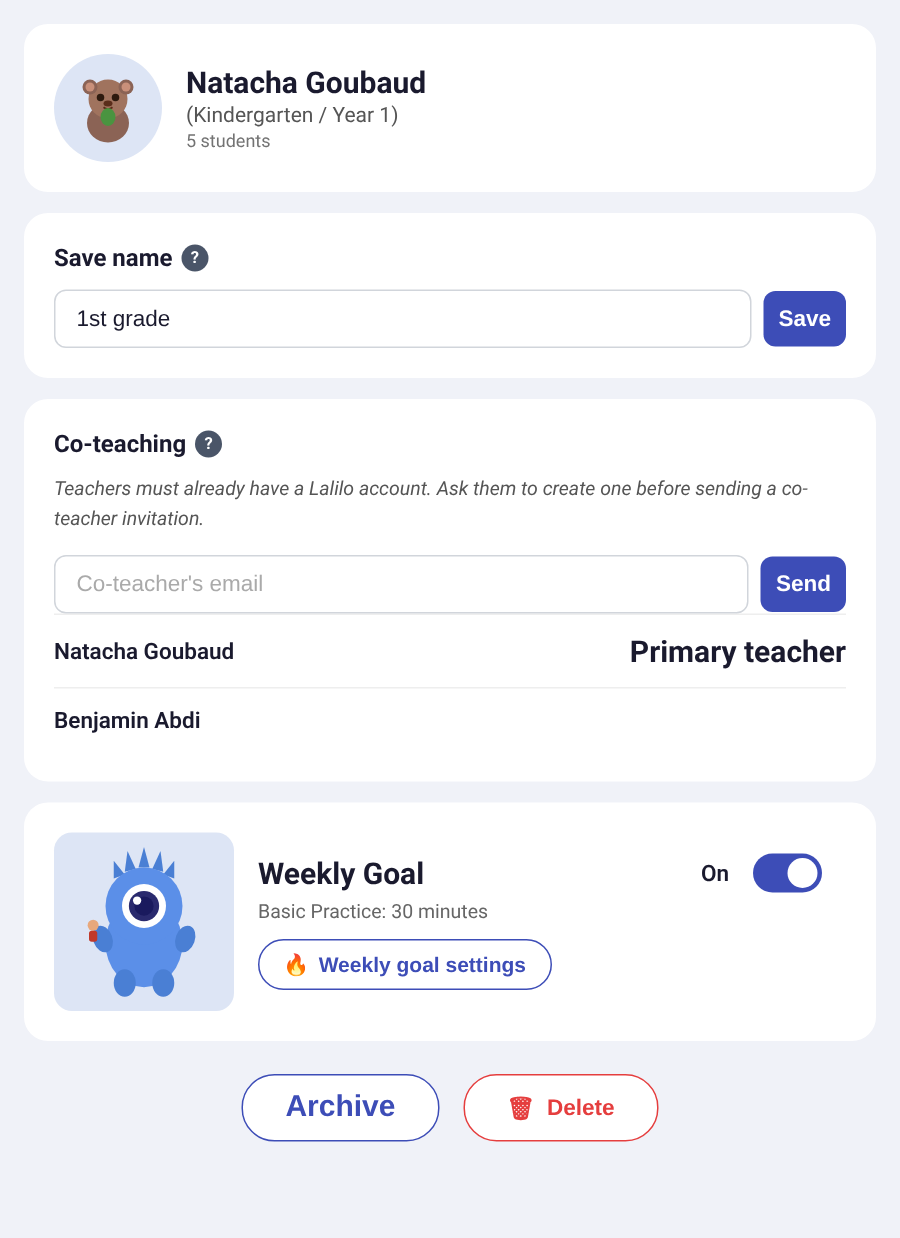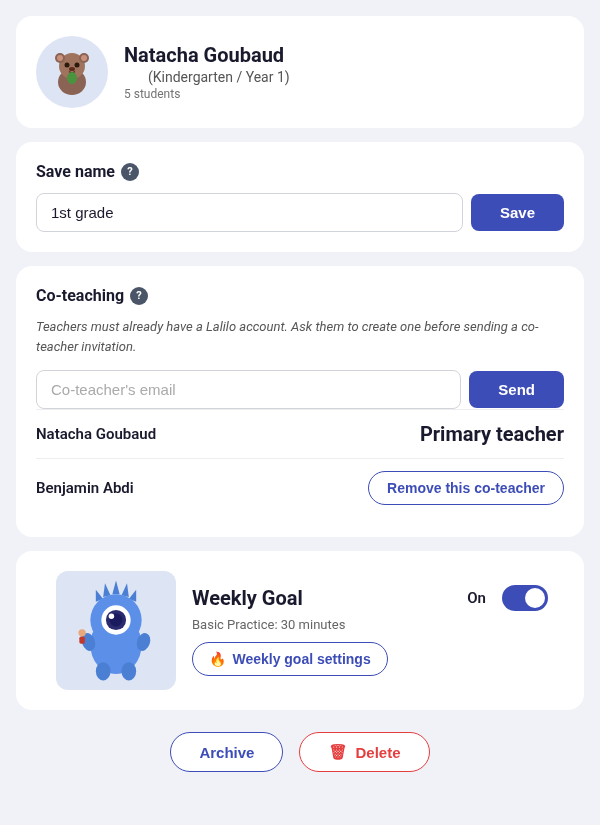--- a/index.html
+++ b/index.html
@@ -39,21 +39,20 @@
     }
     .profile-info h2 {
       font-size: 20px;
       font-weight: 700;
       color: #1a1a2e;
     }
     .profile-info .subtitle {
       font-size: 14px;
       color: #555;
       margin-top: 2px;
-      margin-left: 24px;
     }
     .profile-info .students {
       font-size: 12px;
       color: #737373;
       margin-top: 2px;
     }
 
     
     .section-label {
       font-size: 16px;
@@ -94,21 +93,21 @@
       outline: none;
     }
     .text-input::placeholder {
       color: #aaa;
     }
     .btn-primary {
       background: #3d4db7;
       color: #fff;
       border: none;
       border-radius: 8px;
-      padding: 10px 29px;
+      padding: 10px 10px;
       font-size: 15px;
       font-weight: 600;
       cursor: pointer;
     }
 
     
     .co-teaching-note {
       font-size: 13px;
       color: #555;
       margin-bottom: 14px;
@@ -141,21 +140,20 @@
       font-size: 14px;
       font-weight: 600;
       cursor: pointer;
     }
 
     
     .weekly-card {
       display: flex;
       gap: 0;
       align-items: stretch;
-      margin-left: 20px;
     }
     .weekly-mascot {
       width: 120px;
       flex-shrink: 0;
       background: #dde5f5;
       border-radius: 12px;
       display: flex;
       align-items: center;
       justify-content: center;
       overflow: hidden;
@@ -238,21 +236,21 @@
       justify-content: center;
       gap: 16px;
       padding: 8px 0;
     }
     .btn-archive {
       background: #fff;
       border: 1.5px solid #3d4db7;
       color: #3d4db7;
       border-radius: 22px;
       padding: 10px 28px;
-      font-size: 15px;
+      font-size: 20px;
       font-weight: 600;
       cursor: pointer;
     }
     .btn-delete {
       background: #fff;
       border: 1.5px solid #e53e3e;
       color: #e53e3e;
       border-radius: 22px;
       padding: 10px 28px;
       font-size: 15px;
@@ -318,21 +316,20 @@
     <input class="text-input" type="email" placeholder="Co-teacher's email" style="">
     <button class="btn-primary">Send</button>
   </div>
 
   <div class="teacher-row">
     <span class="teacher-name">Natacha Goubaud</span>
     <span class="teacher-role">Primary teacher</span>
   </div>
   <div class="teacher-row">
     <span class="teacher-name">Benjamin Abdi</span>
-    <button class="btn-outline-remove">Remove this co-teacher</button>
   </div>
 </div>
 
 <div class="card">
   <div class="weekly-card">
     <div class="weekly-mascot">
 
       <svg width="100" height="110" viewBox="0 0 100 120" fill="none" xmlns="http://www.w3.org/2000/svg">
 
         <polygon points="50,5 46,20 54,20" fill="#4a7fd4"></polygon>

